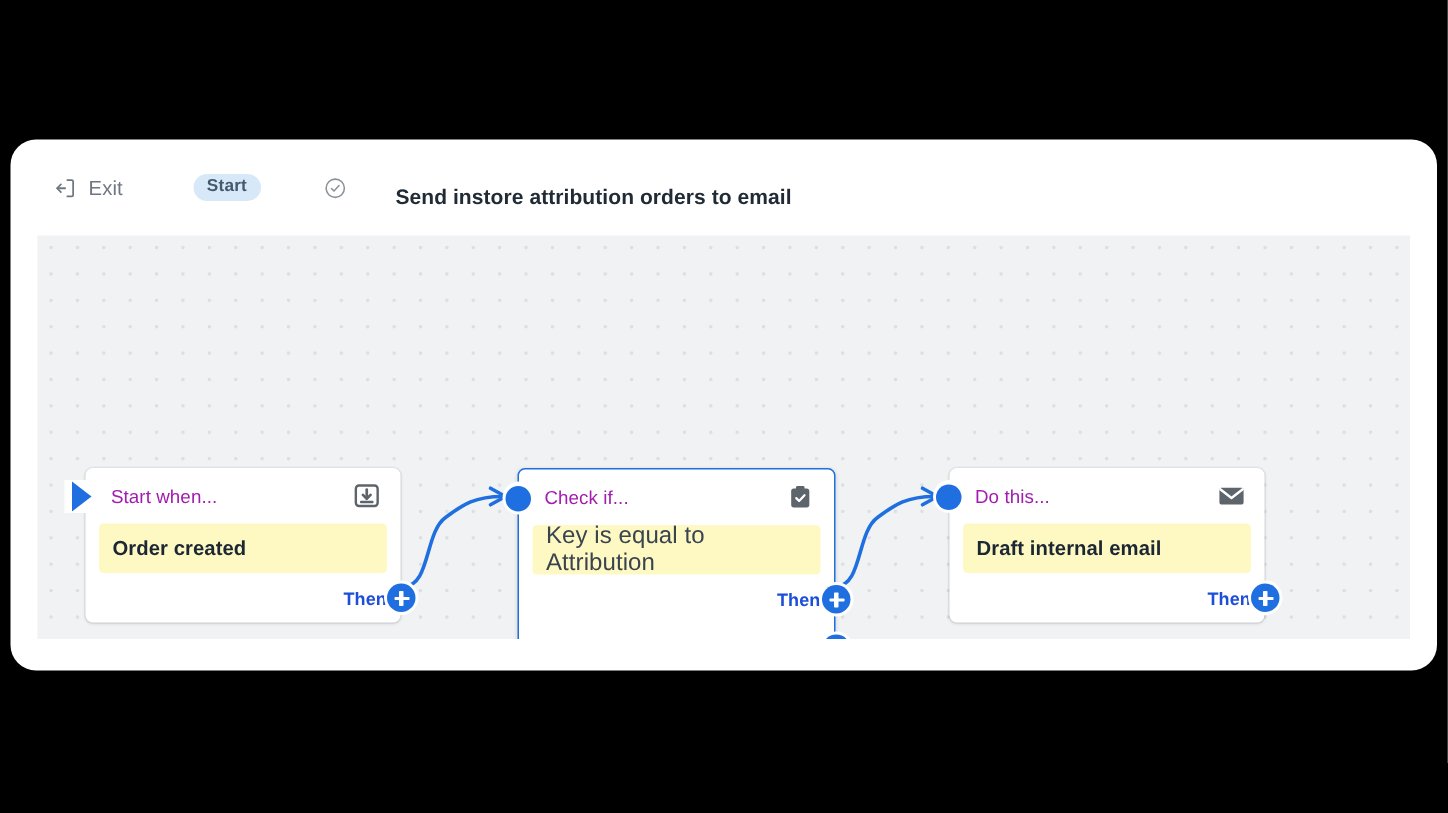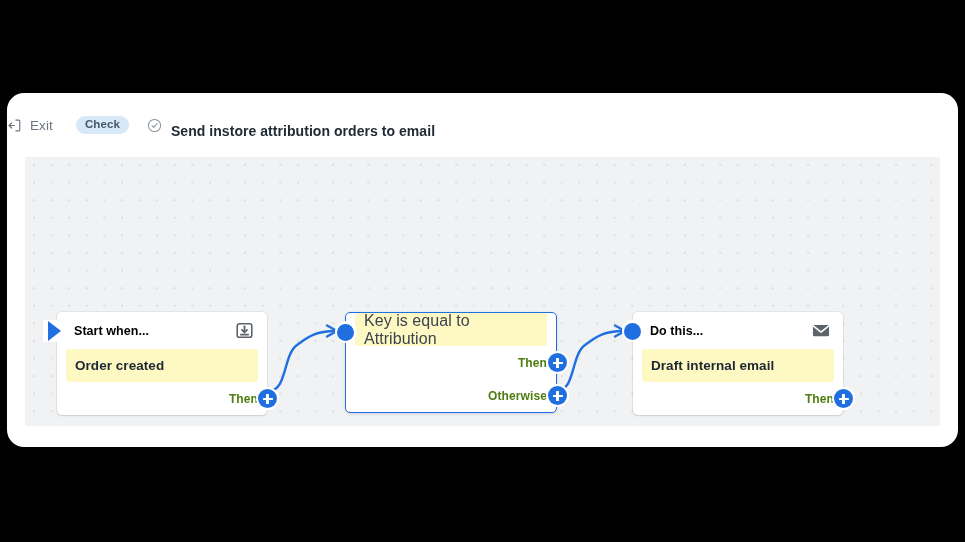--- a/index.html
+++ b/index.html
@@ -29,21 +29,23 @@
 
   
   #header {
     position: absolute;
     left: 0;
     top: 0;
     width: 100%;
     height: 64px;
     display: flex;
     align-items: center;
-    box-sizing: border-box;
+    padding-left: 29px;
+    box-sizing: border-box;
+    gap: 24px;
   }
   .exit-btn {
     display: flex;
     align-items: center;
     gap: 8px;
     cursor: pointer;
     user-select: none;
   }
   .exit-label {
     font-size: 13.5px;
@@ -121,24 +123,23 @@
 
   .card-head {
     height: 37px;
     display: flex;
     align-items: center;
     padding: 0 14px 0 17px;
     box-sizing: border-box;
   }
   .card-head-label {
     font-size: 12.5px;
-    color: #000000;
+    color: #a21caf;
     flex: 1;
     letter-spacing: 0.05px;
-    font-weight: bold;
   }
   .card-icon {
     width: 17px;
     height: 17px;
     display: block;
     flex: 0 0 auto;
   }
 
   .card-value {
     margin: 0 9px;
@@ -167,21 +168,21 @@
     display: flex;
     align-items: center;
     justify-content: flex-end;
     padding-right: 9px;
     box-sizing: border-box;
     position: relative;
   }
   .branch-label {
     font-size: 12px;
     font-weight: bold;
-    color: #4d7c0f;
+    color: #1d4ed8;
     letter-spacing: 0.1px;
   }
 
   
   .plus-btn {
     position: absolute;
     right: -12px;
     width: 23px;
     height: 23px;
     border-radius: 50%;
@@ -263,21 +264,21 @@
       <span class="exit-icon-wrap">
         <svg width="15" height="15" viewBox="0 0 16 16" fill="none">
           <path d="M9.5 2.2H12.6a1 1 0 0 1 1 1v9.6a1 1 0 0 1-1 1H9.5" stroke="#6e7781" stroke-width="1.25" stroke-linecap="round" stroke-linejoin="round"></path>
           <path d="M7.9 8H2.4" stroke="#6e7781" stroke-width="1.25" stroke-linecap="round"></path>
           <path d="M4.9 5.3 2.2 8l2.7 2.7" stroke="#6e7781" stroke-width="1.25" stroke-linecap="round" stroke-linejoin="round"></path>
         </svg>
       </span>
       <span class="exit-label">Exit</span>
     </div>
 
-    <div class="draft-badge">Check</div>
+    <div class="draft-badge">Start</div>
 
     <span class="check-circle-wrap">
       <svg width="15" height="15" viewBox="0 0 16 16" fill="none">
         <circle cx="8" cy="8" r="6.5" stroke="#8a929b" stroke-width="1.1"></circle>
         <path d="M5.3 8.2 7.1 10l3.6-3.9" stroke="#8a929b" stroke-width="1.1" stroke-linecap="round" stroke-linejoin="round"></path>
       </svg>
     </span>
 
     <div class="flow-title">Send instore attribution orders to email</div>
   </div>
@@ -322,20 +323,30 @@
         </span>
       </div>
     </div>
 
     <div class="card selected" style="left:320px; top:155px; width:212px;">
 
       <div class="endpoint-dot">
         <span class="inner"></span>
       </div>
 
+      <div class="card-head">
+        <span class="card-head-label">Check if...</span>
+        <span class="card-icon">
+          <svg width="17" height="17" viewBox="0 0 18 18" fill="none">
+            <rect x="2.6" y="2.8" width="12.8" height="13.4" rx="1.9" fill="#5d646c"></rect>
+            <rect x="6" y="1.1" width="6" height="3" rx="1" fill="#5d646c"></rect>
+            <path d="M6.2 9.6 8.2 11.6l3.8-4" stroke="#ffffff" stroke-width="1.6" stroke-linecap="round" stroke-linejoin="round"></path>
+          </svg>
+        </span>
+      </div>
 
       <div class="card-value">
         <span class="card-value-text plain">Key is equal to Attribution</span>
       </div>
 
       <div class="branch-row">
         <span class="branch-label">Then</span>
         <span class="plus-btn" style="top:5px; right:-13px;">
           <span class="disc"></span>
         </span>

